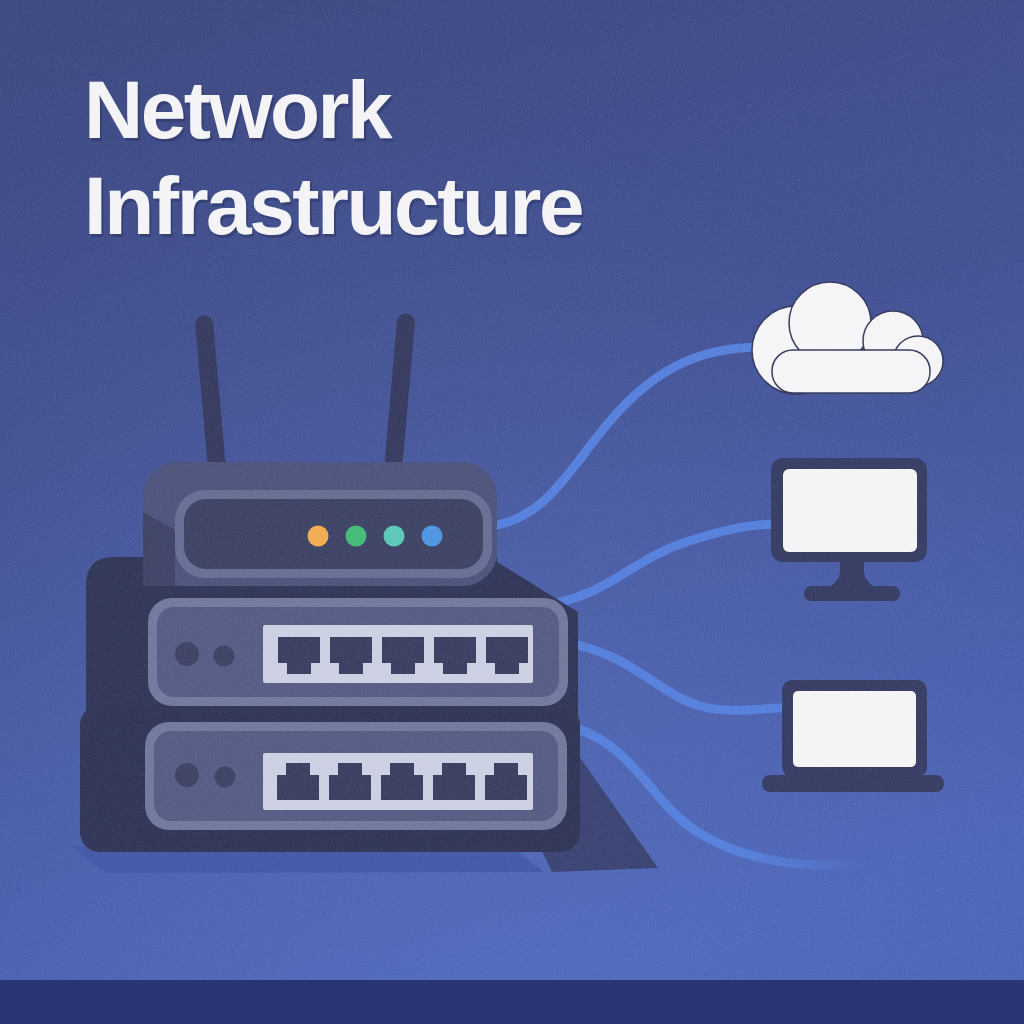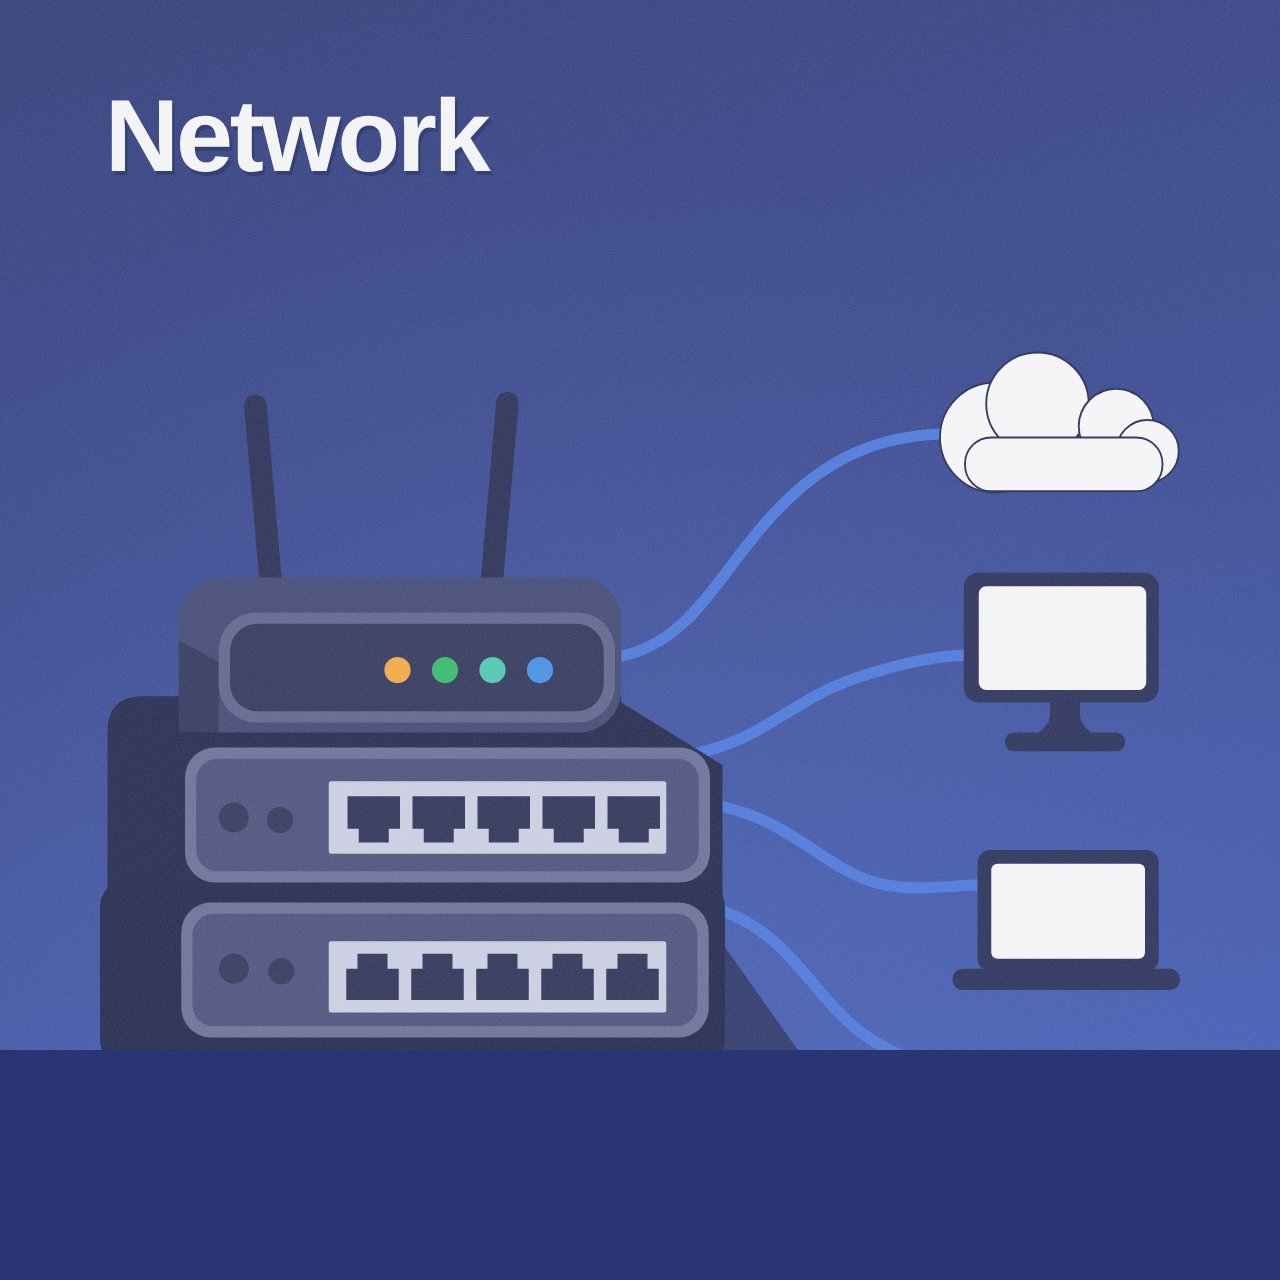--- a/index.html
+++ b/index.html
@@ -1,18 +1,18 @@
 <!DOCTYPE html>
 <html><head>
 <meta charset="utf-8">
 <style>
   html,body{margin:0;padding:0;background:#2a3674;}
   .canvas{
     position:relative;
-    width:1024px;height:840px;
+    width:1024px;height:980px;
     overflow:hidden;
     font-family:"Liberation Sans","DejaVu Sans",sans-serif;
   }
   .canvas svg{position:absolute;inset:0;display:block;}
   .title{
     position:absolute;
     left:84px;top:62px;
     margin:0;
     font-size:82px;
     font-weight:700;
@@ -24,20 +24,21 @@
   }
   .title span{display:block;}
 </style>
 </head>
 <body>
 
 <div class="canvas">
 
   <h1 class="title">
     <span>Network</span>
+    <span>Infrastructure</span>
   </h1>
 
   <svg viewBox="0 0 1024 1024" width="1024" height="1024">
     <defs>
       <linearGradient id="bgGrad" x1="0.1" y1="0" x2="0.35" y2="1">
         <stop offset="0" stop-color="#2a3674"></stop>
         <stop offset="0.45" stop-color="#30408a"></stop>
         <stop offset="1" stop-color="#3b56b1"></stop>
       </linearGradient>
       <radialGradient id="glowGrad" cx="0.44" cy="0.72" r="0.6">

